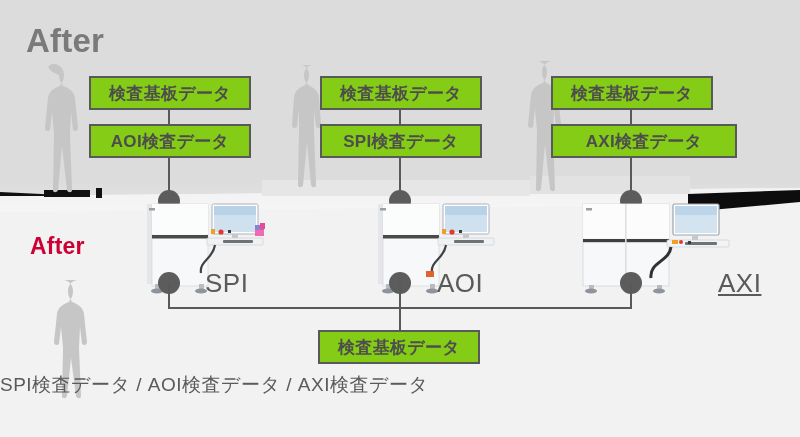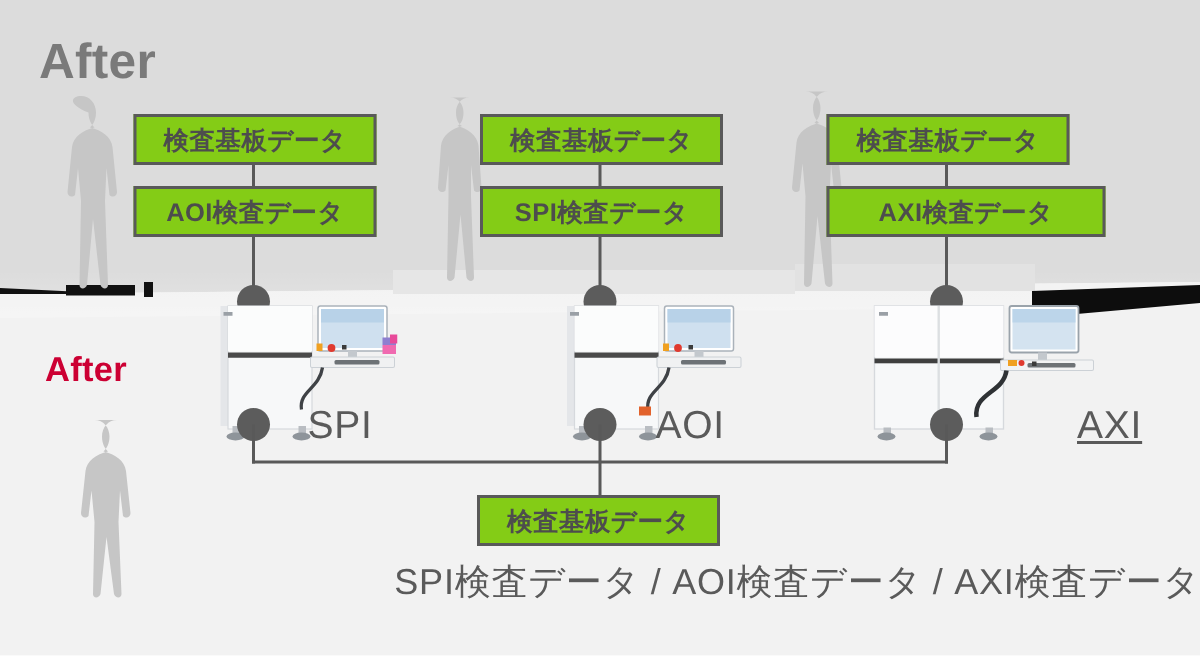--- a/index.html
+++ b/index.html
@@ -110,22 +110,22 @@
     color: #5a5a5a;
     white-space: nowrap;
     letter-spacing: 0.5px;
   }
 
   
   #summary-text {
     position: absolute;
     left: 0; top: 372px;
     width: 800px;
-    text-align: right;
-    font-size: 24px;
+    text-align: left;
+    font-size: 19px;
     color: #5a5a5a;
     white-space: nowrap;
     letter-spacing: 0.5px;
   }
 
   
   .machine { position: absolute; }
 
   
   #right-wedge {

